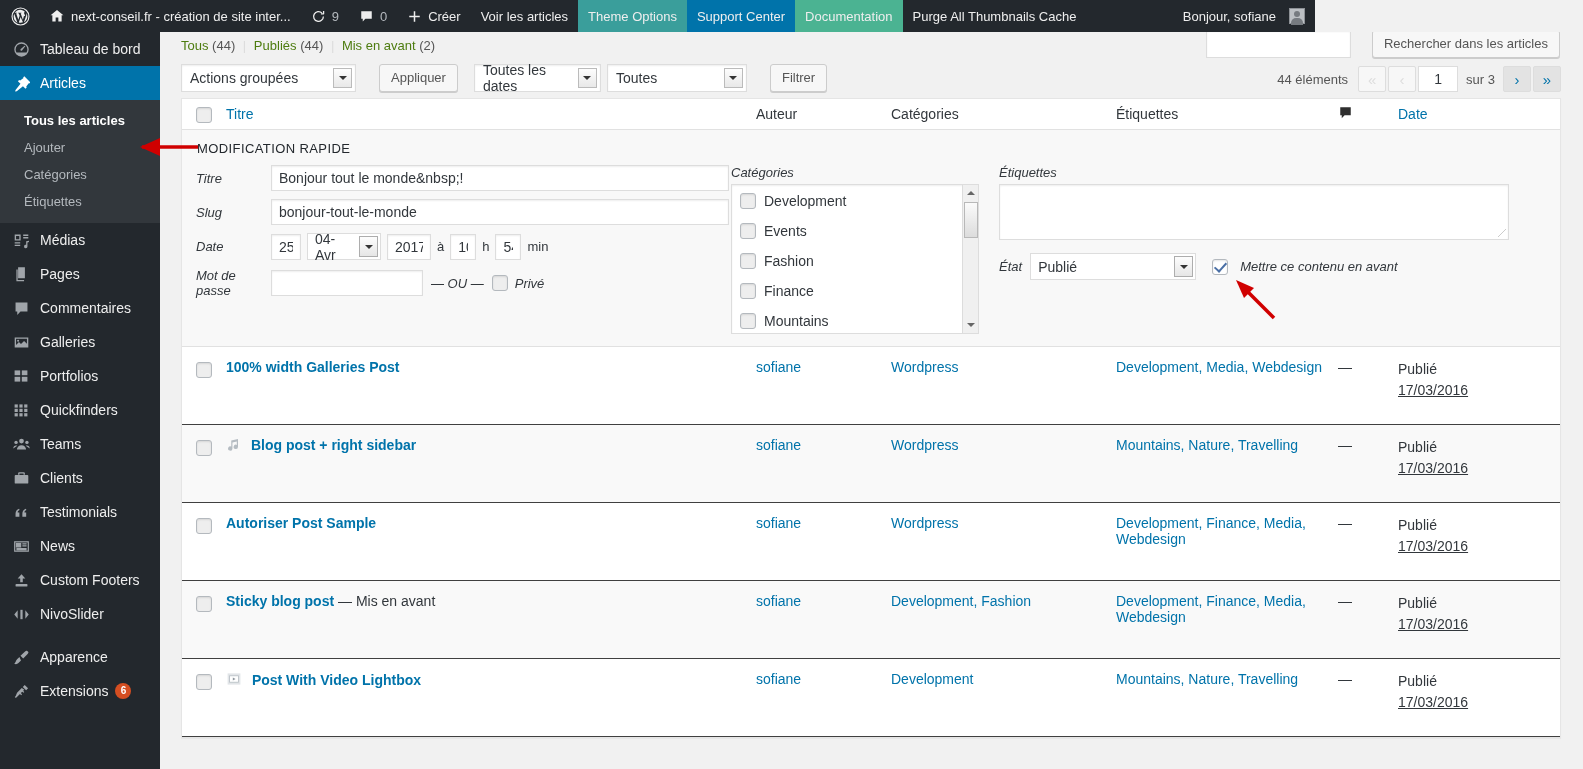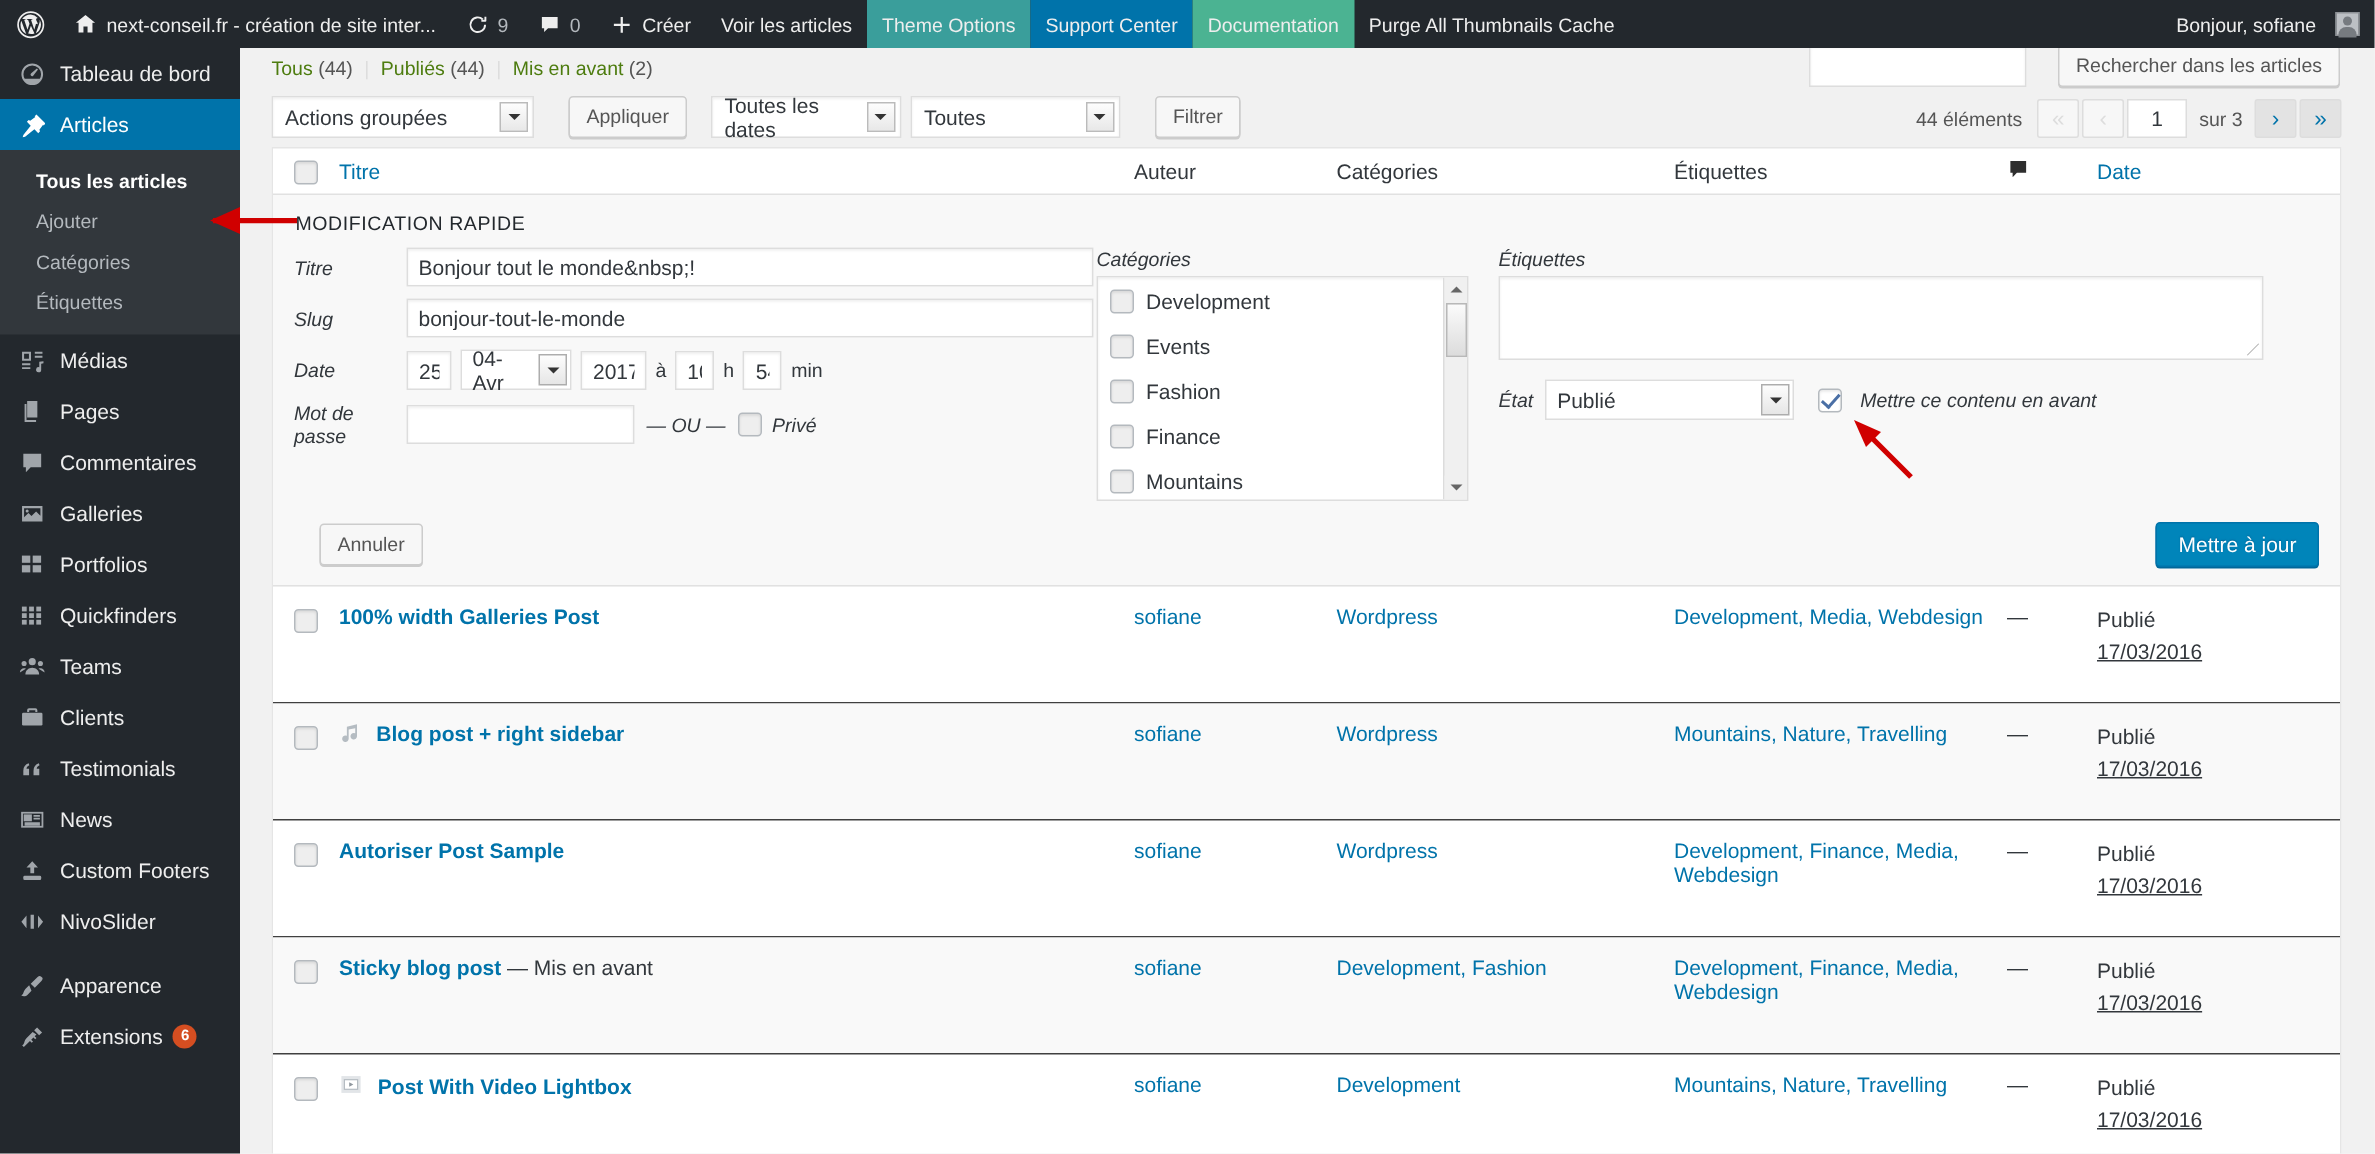--- a/index.html
+++ b/index.html
@@ -7,21 +7,21 @@
     width: 1583px; height: 769px;
     font-family: "Liberation Sans", sans-serif;
     font-size: 13px;
     background: #f1f1f1;
     overflow: hidden;
   }
 
   
   #adminbar {
     position: absolute; top: 0; left: 0;
-    width: 1583px; height: 32px;
+    width: 1315px; height: 32px;
     background: #23282d;
     color: #eee;
     display: flex; align-items: stretch;
     font-size: 13px;
     z-index: 50;
   }
   .ab-item {
     display: flex; align-items: center; gap: 6px;
     padding: 0 10px;
     color: #eee; white-space: nowrap;
@@ -810,24 +810,20 @@
               <span class="arrowbox">
                   <i></i>
                 </span>
             </div>
             <span class="cbox checked" style="margin-left:8px"></span>
             <span style="font-style:italic;font-size:13px;color:#32373c;margin-left:4px">Mettre ce contenu en avant</span>
           </div>
         </div>
       </div>
 
-      <div class="ie-actions">
-        <button class="btn">Annuler</button>
-        <button class="btn btn-primary">Mettre à jour</button>
-      </div>
     </div>
 
     <div class="trow">
       <div class="col-cb">
         <span class="cbox grey"></span>
       </div>
       <div class="col-title">
         <span class="rowtitle">100% width Galleries Post</span>
       </div>
       <div class="col-auth">

